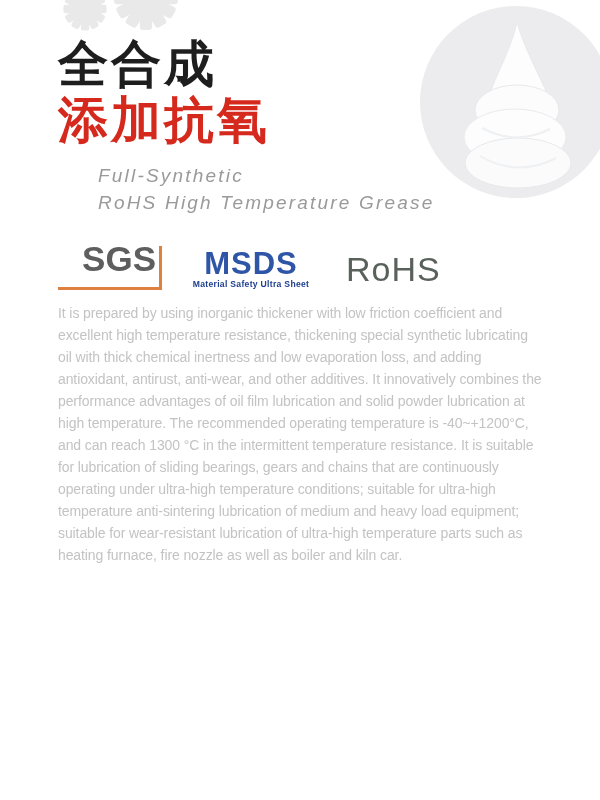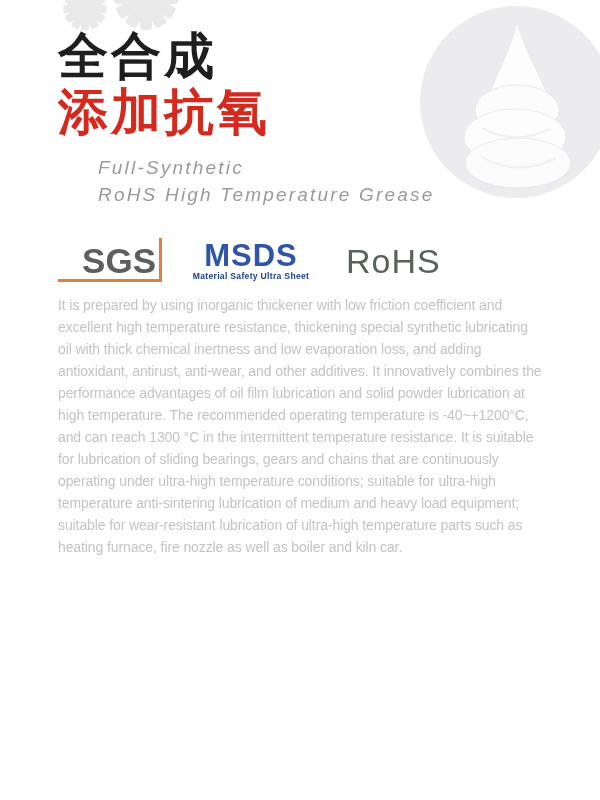--- a/index.html
+++ b/index.html
@@ -21,30 +21,30 @@
     position:absolute;left:420px;top:6px;width:192px;height:192px;
     border-radius:50%;background:#ececee;z-index:0;
   }
   .product-photo svg{position:absolute;left:0;top:0;}
 
   
   .content{position:relative;z-index:1;padding:0 55px 0 58px;}
 
   .title{margin:0;font-size:50px;line-height:56px;font-weight:700;
     letter-spacing:3px;color:#1e1e1e;}
-  .title-block{padding-top:28px;}
+  .title-block{padding-top:36px;}
   .title.accent{color:#d6291e;}
 
   .subtitle{margin-top:14px;font-size:19px;line-height:27px;font-style:italic;
     color:#9a9a9a;letter-spacing:2.2px;margin-left:40px;}
 
   
   .cert-row{margin-top:26px;display:flex;align-items:flex-end;height:48px;}
   .sgs{position:relative;width:104px;height:46px;flex:none;}
-  .sgs-label{position:absolute;right:6px;bottom:4px;font-size:35px;line-height:35px;
+  .sgs-label{position:absolute;right:6px;bottom:14px;font-size:35px;line-height:35px;
     font-weight:700;color:#5e5e5e;letter-spacing:0px;}
   .sgs-underline{position:absolute;left:0;bottom:0;width:104px;height:3px;background:#dd8040;}
   .sgs-vline{position:absolute;right:0;top:2px;bottom:0;width:3px;background:#dd8040;}
   .msds{margin-left:28px;width:122px;flex:none;text-align:center;padding-bottom:1px;}
   .msds-label{font-size:31px;line-height:30px;font-weight:700;color:#2e55a6;letter-spacing:1px;}
   .msds-tagline{font-size:8.6px;font-weight:700;color:#20408f;letter-spacing:0.3px;white-space:nowrap;}
   .rohs{margin-left:34px;flex:none;padding-bottom:4px;}
   .rohs-label{font-family:Liberation Sans, sans-serif;font-size:34px;
     line-height:34px;font-weight:400;color:#59625a;letter-spacing:1px;}
 

